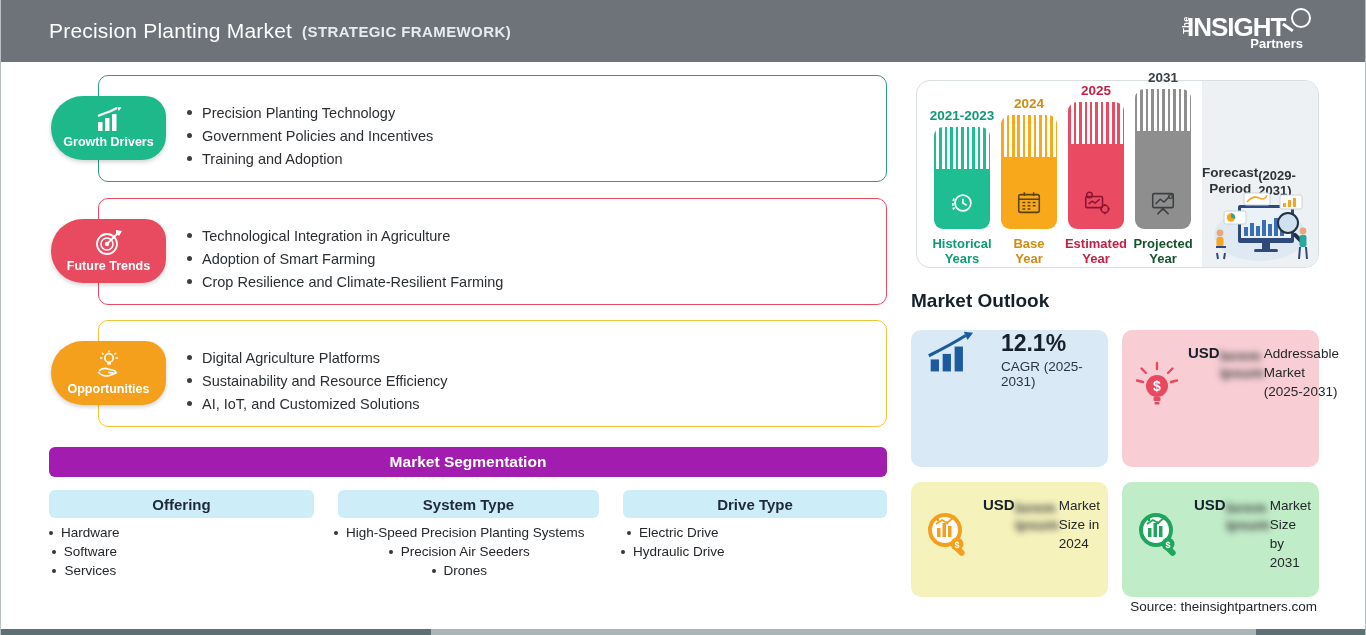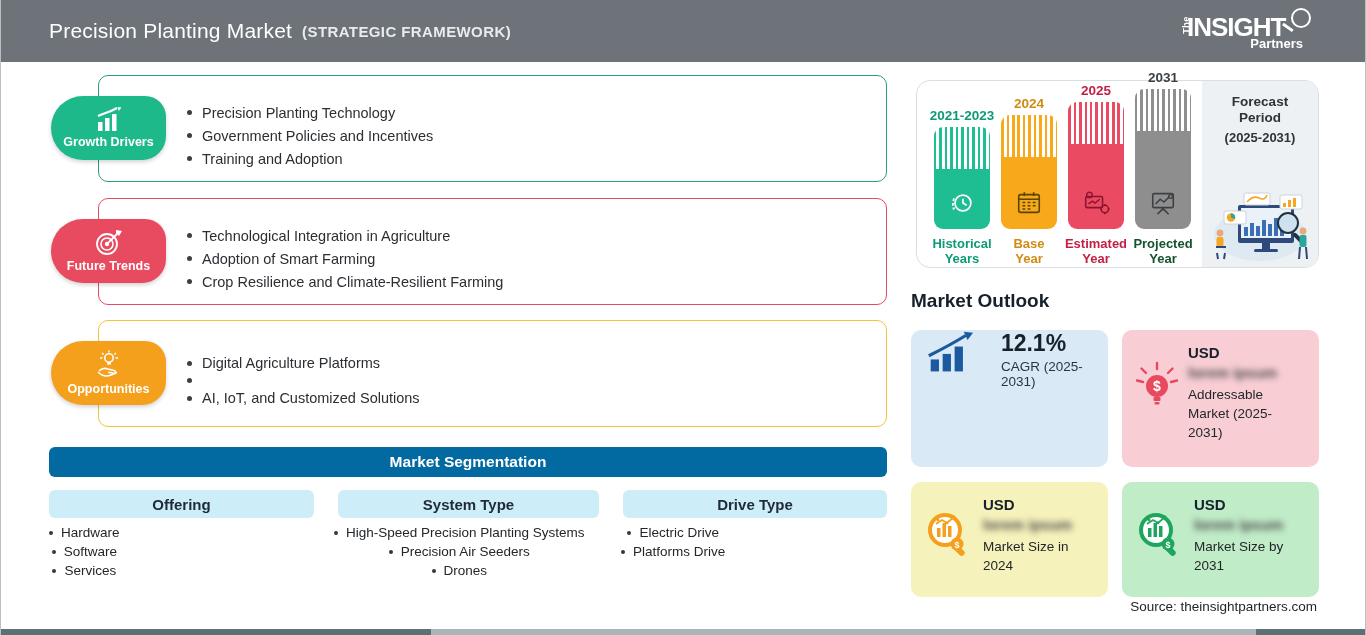--- a/index.html
+++ b/index.html
@@ -57,21 +57,21 @@
   }
   .badge.growth { top:96px;  background:#1db98a; }
   .badge.trends { top:219px; background:#e84b60; }
   .badge.opps   { top:341px; background:#f5a01d; }
   .badge-label { color:#fff; font-size:12.5px; font-weight:bold; margin-top:2px; }
   .badge svg { display:block; }
 
   
   .seg-bar {
     position:absolute; left:48px; top:447px; width:838px; height:30px;
-    background:#0369a1; border-radius:6px; display:flex; align-items:center; justify-content:center;
+    background:#a21caf; border-radius:6px; display:flex; align-items:center; justify-content:center;
   }
   .seg-bar-title { color:#fff; font-size:15.5px; font-weight:bold; }
   .seg-head {
     position:absolute; top:490px; height:28px; background:#cdeef8; border-radius:6px;
     display:flex; align-items:center; justify-content:center;
     font-size:15px; font-weight:bold; color:#1f2937;
   }
   .seg-head.c1 { left:48px;  width:265px; }
   .seg-head.c2 { left:337px; width:261px; }
   .seg-head.c3 { left:622px; width:264px; }
@@ -83,21 +83,21 @@
   .seg-item .dot { width:4px; height:4px; border-radius:50%; background:#33383c; flex:0 0 auto; }
 
   
   .timeline {
     position:absolute; left:915px; top:80px; width:403px; height:188px;
     background:#fff; border:1px solid #d9dee1; border-radius:14px;
   }
   .forecast-pane {
     position:absolute; right:0; top:0; width:116px; height:100%;
     background:#eef1f4; border-radius:0 13px 13px 0;
-    display:flex; flex-direction:column; align-items:center; padding-top:13px;
+    display:flex; align-items:center; padding-top:13px;
   }
   .forecast-title { font-size:13.5px; font-weight:bold; color:#2d3338; text-align:center; line-height:16px; }
   .forecast-period { font-size:13px; font-weight:600; color:#2d3338; margin-top:4px; }
   .forecast-illu { position:absolute; bottom:4px; left:6px; }
 
   .tbar { position:absolute; bottom:38px; width:56px; border-radius:9px; overflow:hidden; }
   .tbar .stripes { width:100%; height:42px; }
   .tbar .solid { position:relative; width:100%; }
   .tbar .solid svg { position:absolute; left:50%; bottom:12px; transform:translateX(-50%); }
 
@@ -128,21 +128,21 @@
   .mo-card.c1 { left:910px;  top:330px; width:197px; height:137px; background:#d9e9f6; }
   .mo-card.c2 { left:1121px; top:330px; width:197px; height:137px; background:#f8ced4; }
   .mo-card.c3 { left:910px;  top:482px; width:197px; height:115px; background:#f6f2bb; }
   .mo-card.c4 { left:1121px; top:482px; width:197px; height:115px; background:#c0ecc8; }
 
   .cagr-wrap { display:flex; align-items:flex-start; height:100%; padding-left:16px; gap:26px; }
   .cagr-value { font-size:23px; font-weight:bold; color:#16212c; }
   .cagr-label { font-size:13.5px; color:#2b3642; margin-top:2px; }
 
   .usd-wrap { display:flex; height:100%; padding:14px 8px 0 12px; gap:8px; }
-  .usd-text { display:flex; flex-direction:column; }
+  .usd-text { display:flex; flex-direction:row; }
   .usd-cur { font-size:15px; font-weight:bold; color:#16212c; }
   .blurline { font-size:15px; font-weight:bold; color:#4a4a4a; filter:blur(3px); margin:3px 0 4px 0; }
   .usd-label { font-size:13.5px; color:#23272b; line-height:19px; max-width:112px; }
   .usd-icon { margin-top:16px; flex:0 0 auto; }
   .mo-card.c3 .usd-icon, .mo-card.c4 .usd-icon { margin-top:14px; }
 
   .source { position:absolute; right:48px; top:599px; font-size:13.5px; color:#22262a; }
 
   
   .bottom-strip { position:absolute; left:0; bottom:0; width:1366px; height:6px; display:flex; }
@@ -215,20 +215,21 @@
   <span class="badge-label">Future Trends</span>
 </div>
 
 <div class="fw-box opps">
   <div class="fw-item">
       <span class="dot"></span>
       <span>Digital Agriculture Platforms</span>
     </div>
   <div class="fw-item">
       <span class="dot"></span>
+      <span>Sustainability and Resource Efficiency</span>
     </div>
   <div class="fw-item">
       <span class="dot"></span>
       <span>AI, IoT, and Customized Solutions</span>
     </div>
 </div>
 <div class="badge opps">
   <svg width="32" height="30" viewBox="0 0 32 30">
     <circle cx="16" cy="8" r="4.2" stroke="#fff" stroke-width="1.6" fill="none"></circle>
     <rect x="14.2" y="12" width="3.6" height="2.6" fill="#fff"></rect>
@@ -275,21 +276,21 @@
       <span>Drones</span>
     </div>
 </div>
 <div class="seg-list c3">
   <div class="seg-item">
       <span class="dot"></span>
       <span>Electric Drive</span>
     </div>
   <div class="seg-item">
       <span class="dot"></span>
-      <span>Platforms Drive</span>
+      <span>Hydraulic Drive</span>
     </div>
 </div>
 
 <div class="timeline">
 
   <span class="tyear y1">2021-2023</span>
   <span class="tyear y2">2024</span>
   <span class="tyear y3">2025</span>
   <span class="tyear y4">2031</span>
 
@@ -341,21 +342,21 @@
 
   <div class="tlabel l1"><span>Historical</span><br><span>Years</span></div>
   <div class="tlabel l2"><span>Base</span><br><span>Year</span></div>
   <div class="tlabel l3"><span>Estimated</span><br><span>Year</span></div>
   <div class="tlabel l4"><span>Projected</span><br><span>Year</span></div>
 
   <div class="forecast-pane">
     <div class="forecast-title">
       <span>Forecast</span><br><span>Period</span>
     </div>
-    <div class="forecast-period">(2025-2031)</div>
+    <div class="forecast-period">(2029-2031)</div>
     <svg class="forecast-illu" width="104" height="72" viewBox="0 0 104 72">
       <ellipse cx="52" cy="44" rx="46" ry="26" fill="#dfe9f2"></ellipse>
       <rect x="30" y="14" width="56" height="38" rx="2" fill="#2e4a7c"></rect>
       <rect x="33" y="17" width="50" height="30" fill="#eaf1f8"></rect>
       <rect x="36" y="36" width="4" height="9" fill="#3b6fb5"></rect>
         <rect x="42" y="32" width="4" height="13" fill="#3b6fb5"></rect>
       <rect x="48" y="35" width="4" height="10" fill="#3b6fb5"></rect>
         <rect x="54" y="29" width="4" height="16" fill="#3b6fb5"></rect>
       <rect x="60" y="33" width="4" height="12" fill="#3b6fb5"></rect>
         <rect x="66" y="27" width="4" height="18" fill="#3b6fb5"></rect>

